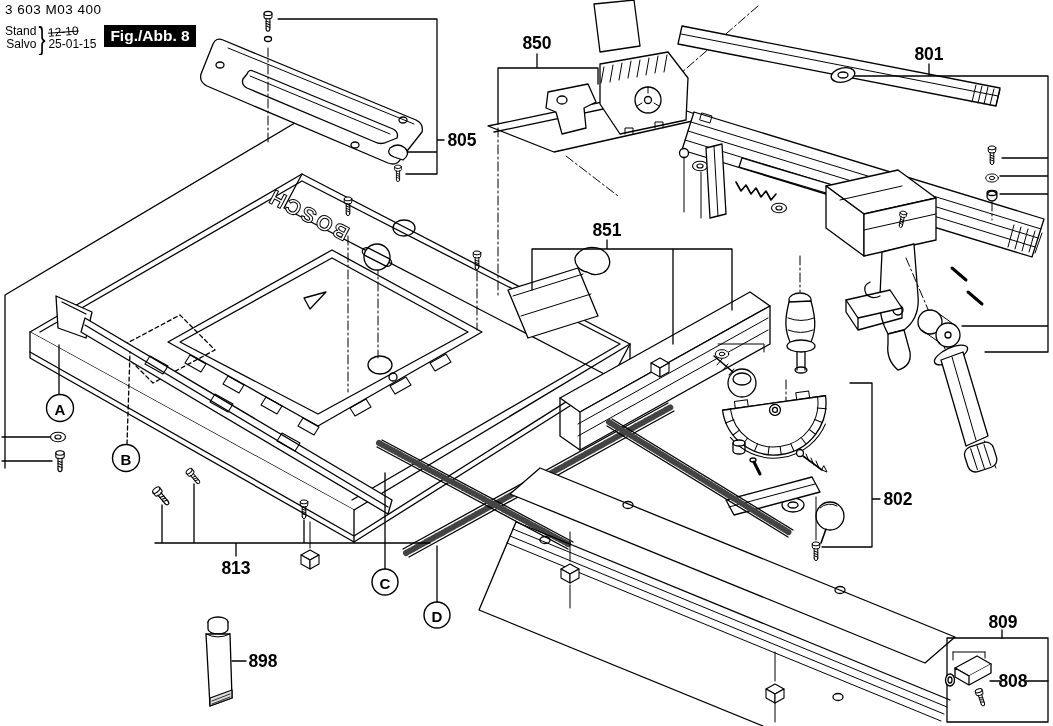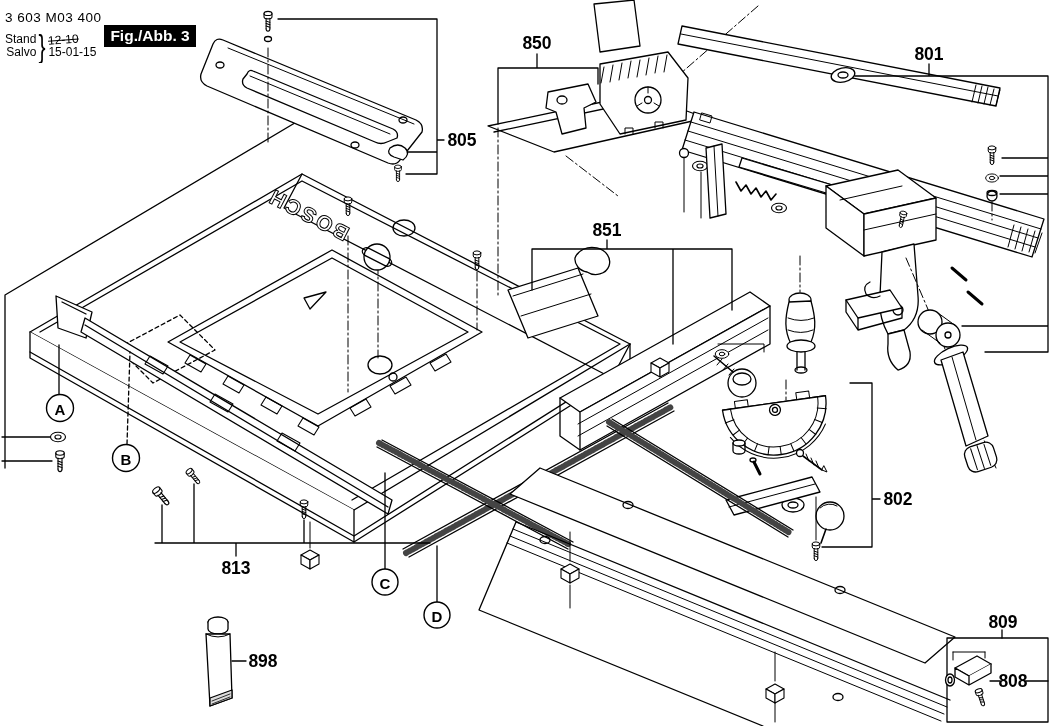--- a/index.html
+++ b/index.html
@@ -4,21 +4,21 @@
 <style>
   html,body{margin:0;padding:0;background:#fff;}
   #stage{position:relative;width:1053px;height:726px;background:#fff;overflow:hidden;
          font-family:"Liberation Sans",sans-serif;color:#000;}
   #art{position:absolute;left:0;top:0;}
   svg text{font-family:"Liberation Sans",sans-serif;}
   .callout{font-weight:bold;font-size:17.5px;fill:#000;}
   .refletter{font-weight:bold;font-size:15px;fill:#000;}
   .logoText{font-weight:bold;font-size:21px;letter-spacing:2.5px;fill:#fff;stroke:#000;stroke-width:1;}
   
-  #hdr{position:absolute;left:5px;top:10px;}
+  #hdr{position:absolute;left:5px;top:2px;}
   #partnum{font-size:13.5px;letter-spacing:0.5px;}
   #standrow{display:flex;align-items:center;margin-top:4px;}
   .standcol{font-size:12px;line-height:13px;text-align:right;}
   .brace{font-size:30px;font-weight:normal;transform:scale(0.7,1.05);margin:0 1px;}
   .dates{font-size:12px;line-height:13px;}
   .old-date{text-decoration:line-through;transform:rotate(-4deg);}
   #figbox{position:absolute;left:104px;top:25px;width:92px;height:22px;background:#000;color:#fff;
           font-weight:bold;font-size:15.5px;display:flex;align-items:center;justify-content:center;}
   #footer{position:absolute;left:3px;top:668px;font-size:11.8px;line-height:12.8px;}
 </style>
@@ -372,20 +372,20 @@
 <div id="hdr">
   <div id="partnum">3 603 M03 400</div>
   <div id="standrow">
     <div class="standcol">
       <div>Stand</div>
       <div>Salvo</div>
     </div>
     <div class="brace">}</div>
     <div class="dates">
       <div class="old-date">12-10</div>
-      <div>15-01-15</div>
+      <div>25-01-15</div>
     </div>
   </div>
 </div>
-<div id="figbox">Fig./Abb. 3</div>
+<div id="figbox">Fig./Abb. 8</div>
 
 
 </div>
 
 </body></html>

